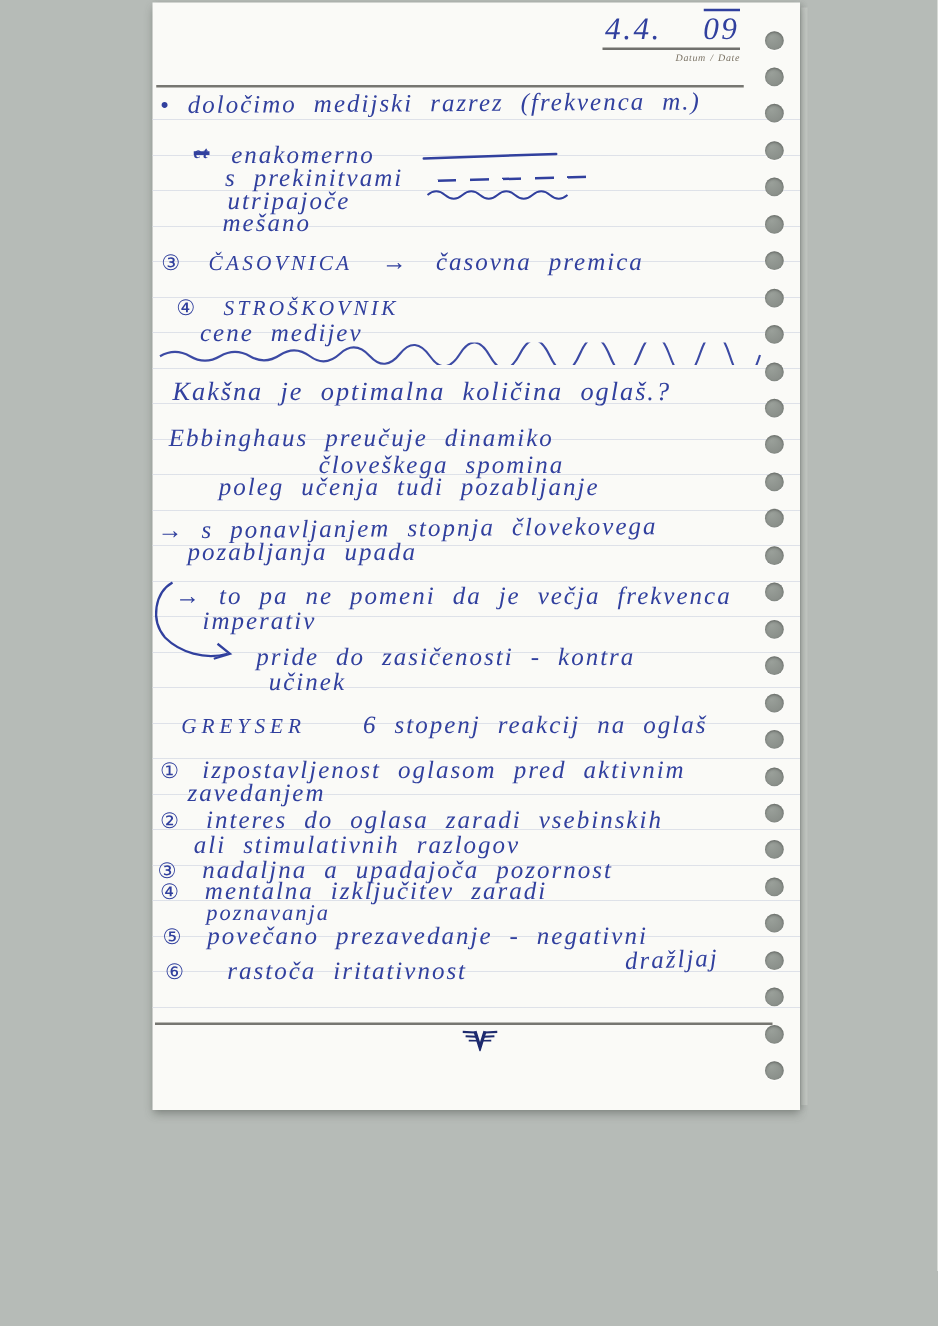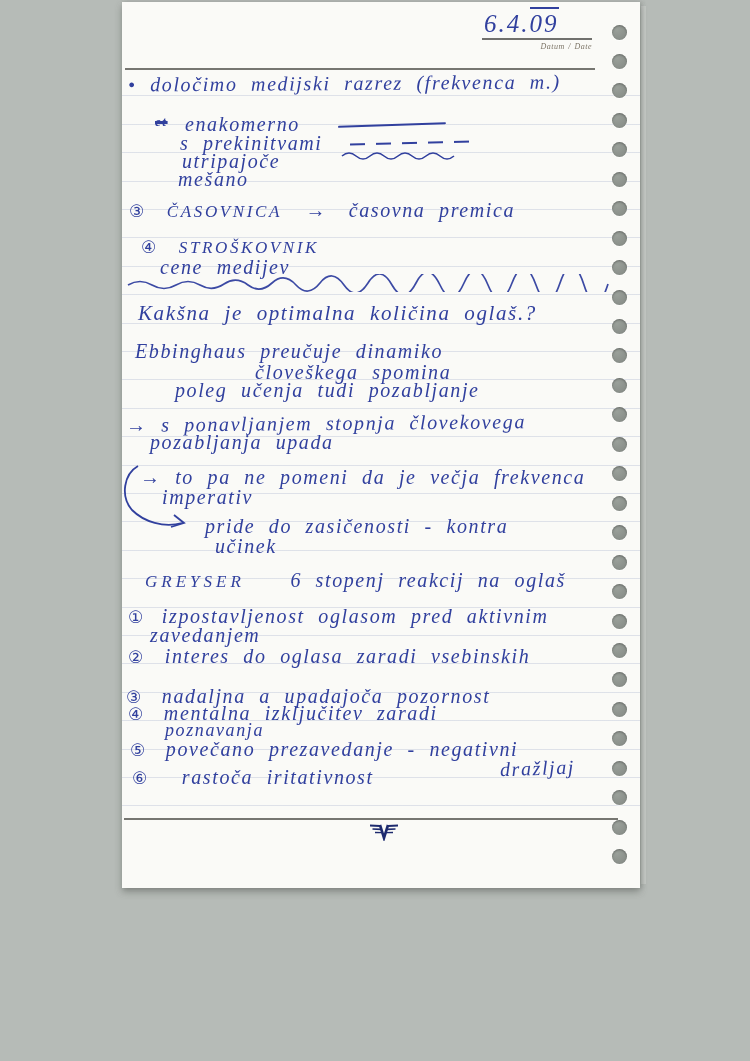--- a/index.html
+++ b/index.html
@@ -39,21 +39,21 @@
     letter-spacing:1.6px;word-spacing:7px;white-space:nowrap;
   }
   .caps{font-size:17px;letter-spacing:2.6px;}
   .cnum{font-family:"DejaVu Sans",sans-serif;font-style:normal;font-size:17px;letter-spacing:0;}
   .scrib{text-decoration:line-through;text-decoration-thickness:3px;font-weight:bold;}
   .solidline{position:absolute;height:2px;background:#31409e;transform:rotate(-2deg);border-radius:2px;}
   .dashline{position:absolute;height:2px;transform:rotate(-1.5deg);
     background:repeating-linear-gradient(90deg,#31409e 0 15px,transparent 15px 26px);}
   .wavesvg{position:absolute;}
   .datebig{position:absolute;font-style:italic;color:#31409e;font-size:25px;letter-spacing:2px;}
-  .ovl{border-top:2px solid #31409e;padding-top:1px;}
+  .ovl{border-top:2px solid #31409e;padding-top:1px;margin-left:33px;}
   .datumlbl{
     position:absolute;font-size:8px;font-style:italic;color:#7c7466;
     letter-spacing:.5px;word-spacing:1px;
   }
 </style>
 </head>
 <body>
 
 <div class="stage">
   <div class="page-edge"></div>
@@ -86,21 +86,21 @@
         <div class="hole" style="left: 490px; top: 670.4px;"></div>
         <div class="hole" style="left: 490px; top: 699.85px;"></div>
         <div class="hole" style="left: 490px; top: 729.3px;"></div>
         <div class="hole" style="left: 490px; top: 758.75px;"></div>
         <div class="hole" style="left: 490px; top: 788.2px;"></div>
         <div class="hole" style="left: 490px; top: 817.65px;"></div>
         <div class="hole" style="left: 490px; top: 847.1px;"></div>
       </div>
 
     <div class="datebig" style="left:362px;top:8px;">
-      <span>6.4.</span><span class="ovl">09</span>
+      <span>4.4.</span><span class="ovl">09</span>
     </div>
     <div class="rule-dark" style="left:360px;top:36px;width:110px;height:2px;background:#4e4e4a;"></div>
     <div class="datumlbl" style="left:398px;top:40px;width:72px;text-align:right;">Datum / Date</div>
 
     <div class="rule-dark" style="left:3px;top:66px;width:470px;"></div>
 
     <div class="hw" style="left:6px;top:71px;transform:rotate(-.4deg);">• določimo medijski razrez (frekvenca m.)</div>
 
     <div class="hw scrib" style="left:33px;top:113px;font-size:13px;">et</div>
     <div class="hw" style="left:63px;top:112px;">enakomerno</div>
@@ -159,20 +159,21 @@
     <div class="hw" style="left:6px;top:604px;">
       <span class="cnum">①</span>
       <span style="margin-left:5px;">izpostavljenost oglasom pred aktivnim</span>
     </div>
     <div class="hw" style="left:28px;top:623px;">zavedanjem</div>
 
     <div class="hw" style="left:6px;top:644px;">
       <span class="cnum">②</span>
       <span style="margin-left:8px;">interes do oglasa zaradi vsebinskih</span>
     </div>
+    <div class="hw" style="left:33px;top:664px;">ali stimulativnih razlogov</div>
 
     <div class="hw" style="left:4px;top:684px;">
       <span class="cnum">③</span>
       <span style="margin-left:7px;">nadaljna a upadajoča pozornost</span>
     </div>
 
     <div class="hw" style="left:6px;top:701px;">
       <span class="cnum">④</span>
       <span style="margin-left:7px;">mentalna izključitev zaradi</span>
     </div>

